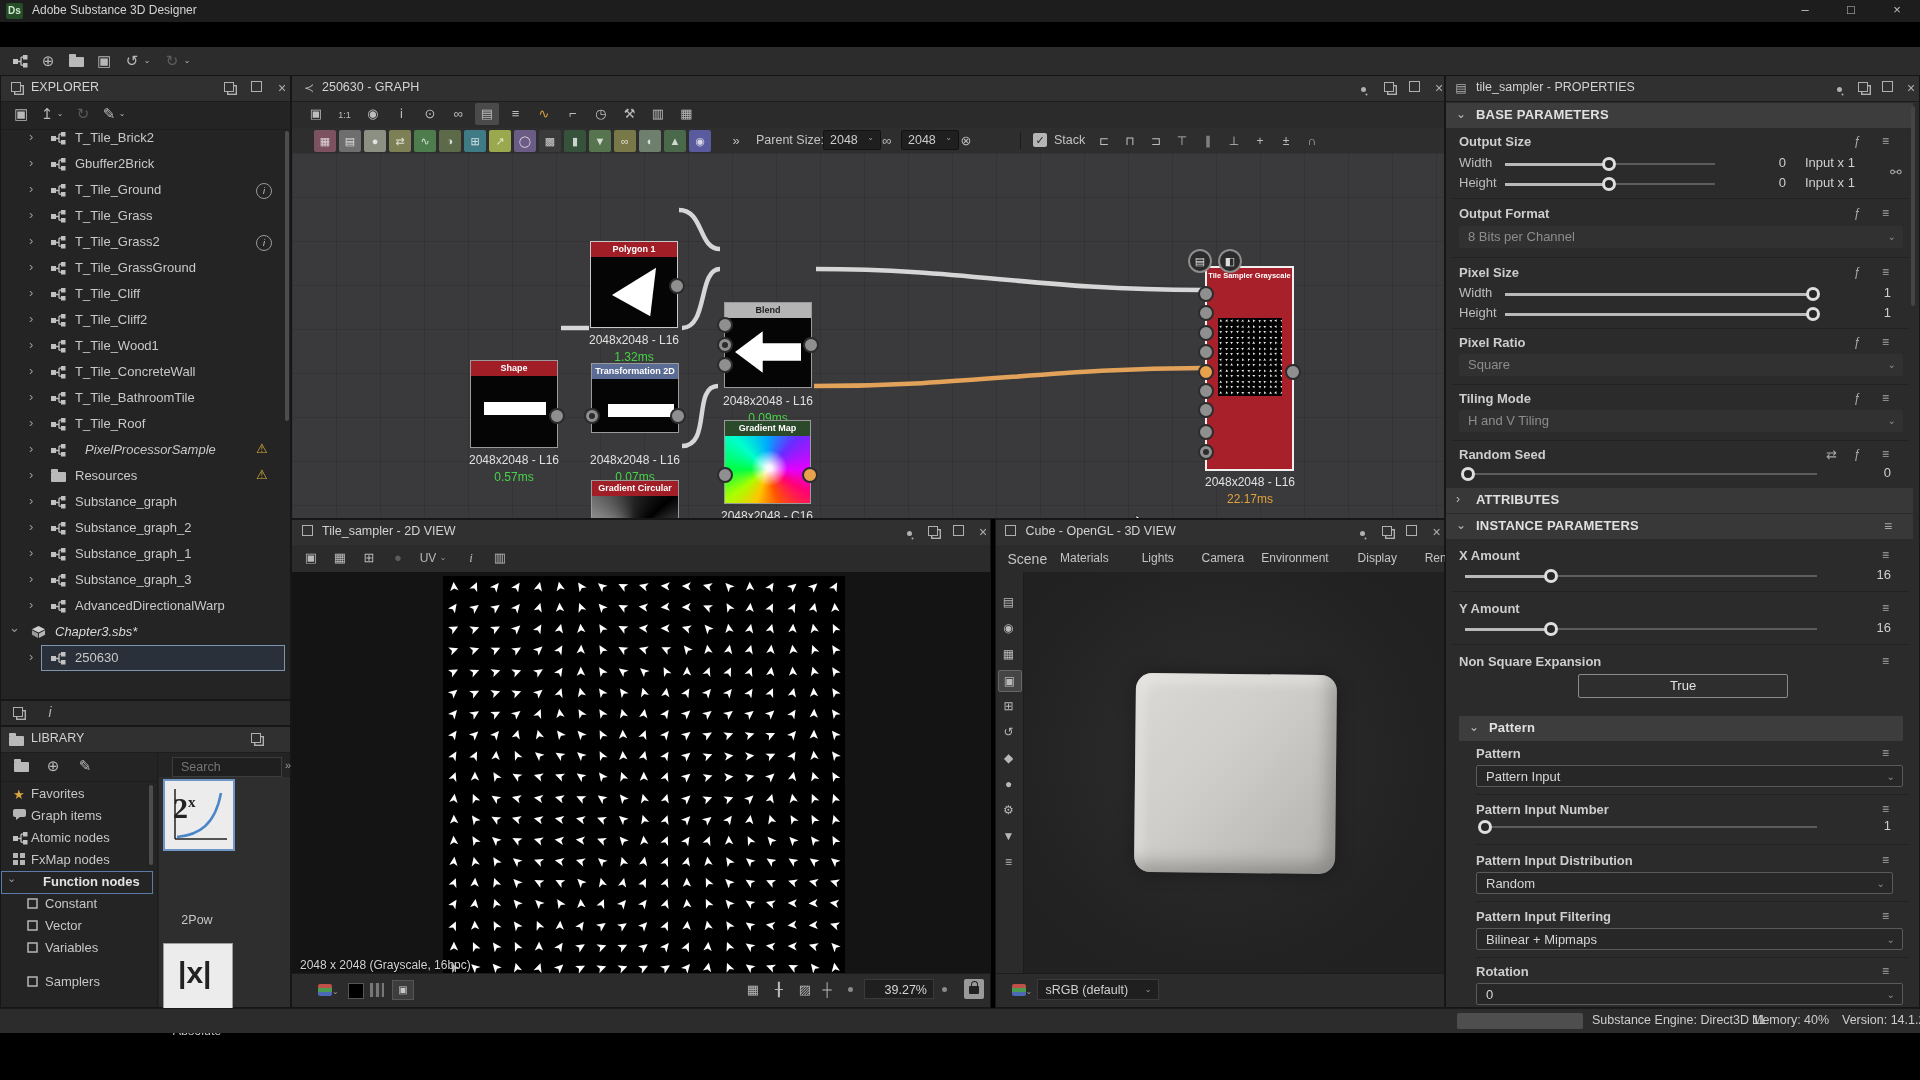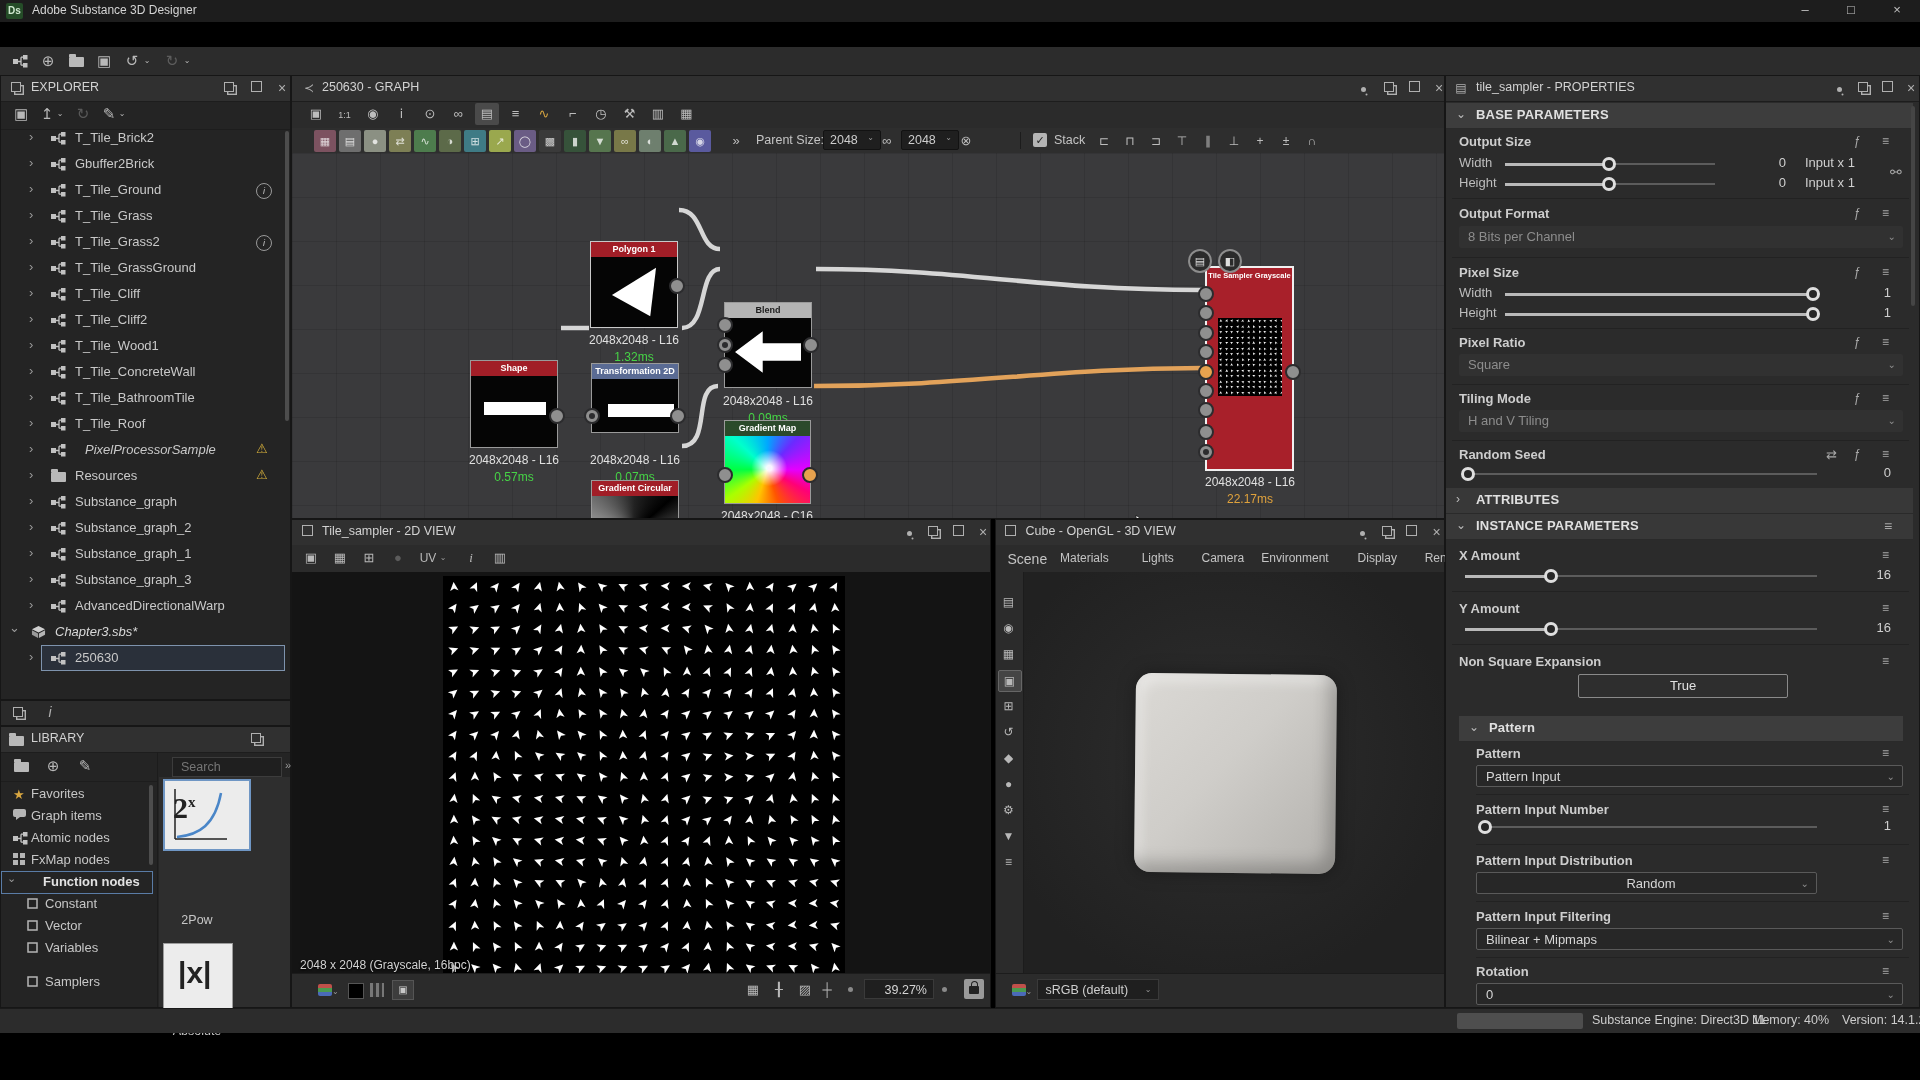--- a/index.html
+++ b/index.html
@@ -428,21 +428,21 @@
         <div class="lib-row" style="top: 188px; text-decoration: underline;">
           <div class="tr-badge" style="left: 26px; top: 4px;"><svg width="11" height="11">
               <rect x="1" y="1" width="9" height="9" fill="none" stroke="#b5b5b5" stroke-width="1.5"></rect>
             </svg></div>
           <div class="lib-lab" style="left: 44px;">Samplers</div>
         </div>
       </div>
     <div class="scrollbar" style="left:148px;top:58px;height:80px;"></div>
 
     <div style="position:absolute;left:158px;top:50px;right:0;bottom:0;background:#2e2e2e;">
-      <div class="asset sel" style="left:4px;top:2px;padding-left:16px;">
+      <div class="asset sel" style="left:4px;top:2px;">
         <div style="position:absolute;left:8px;top:10px;font-size:30px;font-weight:bold;color:#222;font-family:'Liberation Serif',serif;">
           <span>2</span><sup style="font-size:15px;">x</sup></div>
         <svg width="66" height="66" style="position:absolute;left:0;top:0;">
           <path d="M10 58 L62 58 M10 58 L10 8" stroke="#222" stroke-width="1.5" fill="none"></path>
           <path d="M12 56 C34 54 50 44 56 12" stroke="#4a86c8" stroke-width="2.5" fill="none"></path>
         </svg>
       </div>
       <div class="asset-lab" style="left:4px;top:136px;">2Pow</div>
       <div class="asset" style="left:4px;top:166px;">
         <div style="position:absolute;left:14px;top:12px;font-size:30px;font-weight:bold;color:#222;">|x|</div>
@@ -1334,21 +1334,21 @@
     <div class="plabel" style="left:30px;top:726px;">Pattern Input Number</div>
     <span class="picon" style="left:436px;top:726px;">≡</span>
     <div class="ptrack" style="left:36px;top:750px;width:335px;">
         <div class="pknob" style="left:-4px;"></div>
       </div>
     <div class="pval" style="left:430px;top:742px;width:15px;text-align:right;">1</div>
     <div class="psep" style="top:768px;left:30px;"></div>
 
     <div class="plabel" style="left:30px;top:777px;">Pattern Input Distribution</div>
     <span class="picon" style="left:436px;top:777px;">≡</span>
-    <div class="pdd bright" style="left:30px;top:796px;width:341px;text-align:center;">
+    <div class="pdd bright" style="left:30px;top:796px;width:417px;">
       <span>Random</span><span class="ca">⌄</span>
     </div>
     <div class="psep" style="top:825px;left:30px;"></div>
 
     <div class="plabel" style="left:30px;top:833px;">Pattern Input Filtering</div>
     <span class="picon" style="left:436px;top:833px;">≡</span>
     <div class="pdd bright" style="left:30px;top:852px;width:427px;">
       <span>Bilinear + Mipmaps</span><span class="ca">⌄</span>
     </div>
     <div class="psep" style="top:881px;left:30px;"></div>

